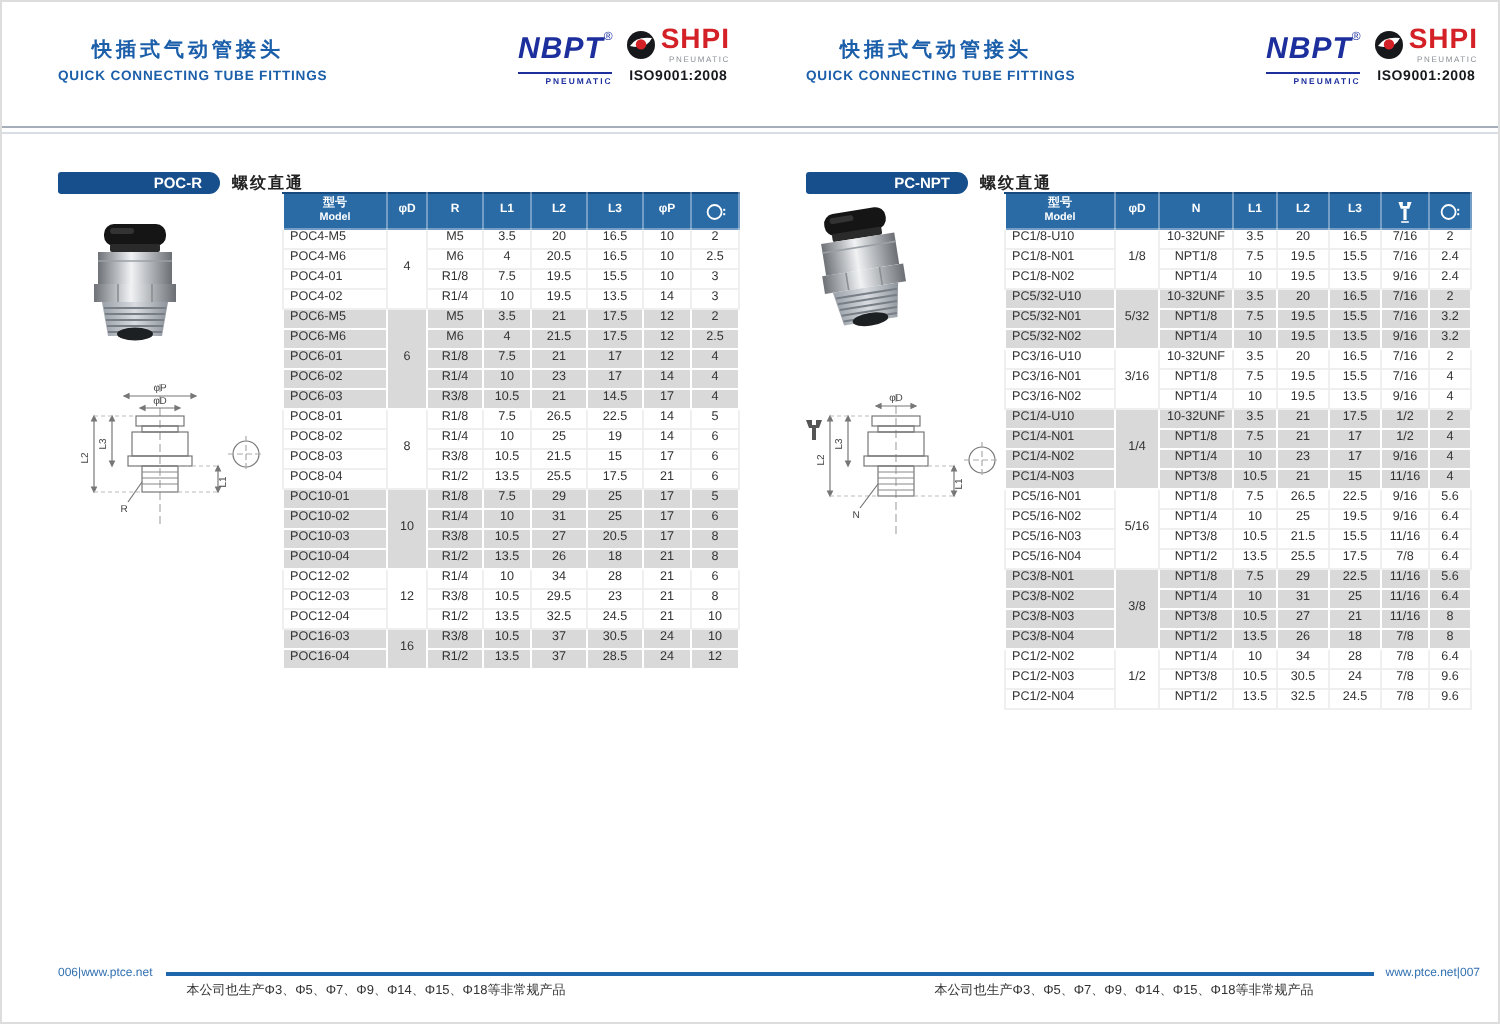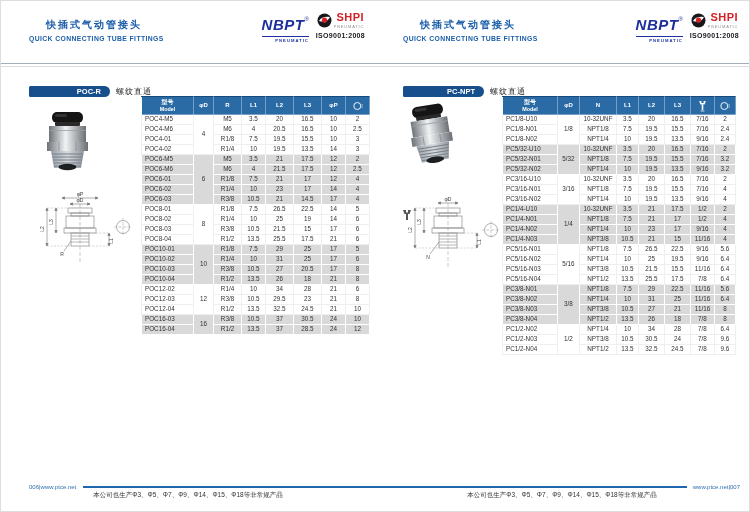--- a/index.html
+++ b/index.html
@@ -14,30 +14,30 @@
   .hdr-cn{font-size:10px;font-weight:bold;color:#1b5ea9;letter-spacing:2px;margin-left:17px;}
   .hdr-en{font-size:6.8px;font-weight:bold;color:#1b5ea9;margin-top:3px;letter-spacing:.4px;}
   .logos{position:absolute;top:11px;right:10px;display:flex;gap:7px;align-items:flex-start;}
   .nbpt{text-align:center;padding-top:4px;}
   .nbpt-name{font-size:15px;font-weight:bold;font-style:italic;color:#1c2f9d;letter-spacing:.5px;line-height:1;text-align:center;}
   .nbpt-reg{font-size:6px;vertical-align:top;color:#1c2f9d;}
   .nbpt-sub{font-size:4.2px;font-weight:bold;color:#1c2f9d;letter-spacing:1px;border-top:1px solid #1c2f9d;margin-top:1.5px;padding-top:1px;text-align:right;}
   .shpi{display:flex;flex-direction:column;align-items:center;}
   .shpi-top{display:flex;align-items:center;gap:2px;}
   .shpi-txt{display:flex;flex-direction:column;align-items:flex-end;}
-  .shpi-name{font-size:11px;font-weight:bold;color:#d42127;line-height:1;letter-spacing:.5px;}
+  .shpi-name{font-size:14px;font-weight:bold;color:#d42127;line-height:1;letter-spacing:.5px;}
   .shpi-sub{font-size:4px;color:#8a8f96;letter-spacing:.8px;margin-top:1px;}
   .shpi-iso{font-size:7px;font-weight:bold;color:#17181c;margin-top:2.5px;letter-spacing:.3px;}
   .hdr-rule{position:absolute;top:62px;left:0;right:0;height:2px;border-top:1px solid #a4adb8;border-bottom:1px solid #d7dde3;}
 
   
   .section{position:absolute;top:85px;left:28px;display:flex;align-items:flex-start;gap:6px;}
   .pill{background:#174f8d;color:#fff;font-size:7.5px;font-weight:bold;width:72px;height:11px;
         line-height:11px;text-align:right;padding-right:9px;border-radius:2px 7px 7px 2px;}
-  .sec-name{font-size:8px;font-weight:normal;color:#222;letter-spacing:1px;}
+  .sec-name{font-size:8px;font-weight:bold;color:#222;letter-spacing:1px;}
 
   
   .photo{position:absolute;width:72px;height:64px;}
   .page.left .photo{left:30px;top:110px;}
   .page.right .photo{left:20px;top:103px;transform:rotate(-9deg);}
   .diagram{position:absolute;width:118px;height:92px;}
   .page.left .diagram{left:18px;top:188px;}
   .page.right .diagram{left:12px;top:193px;}
 
   

